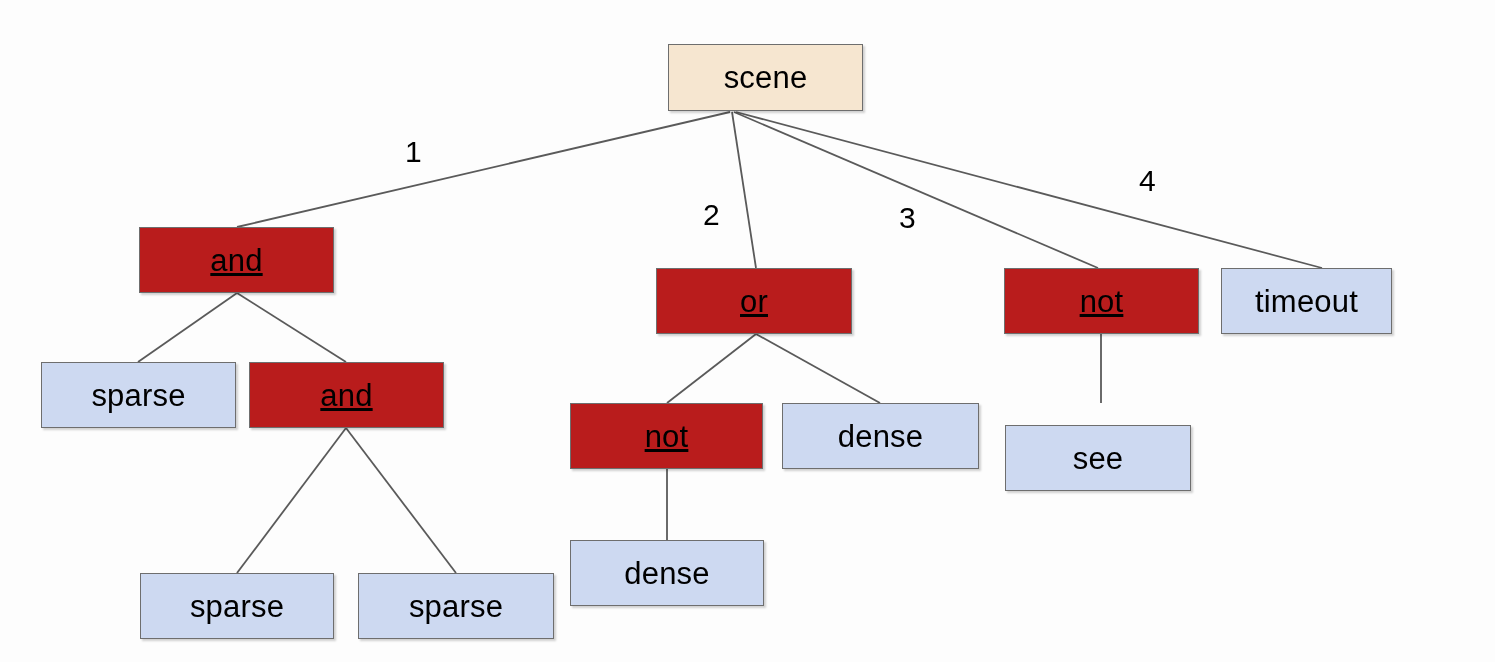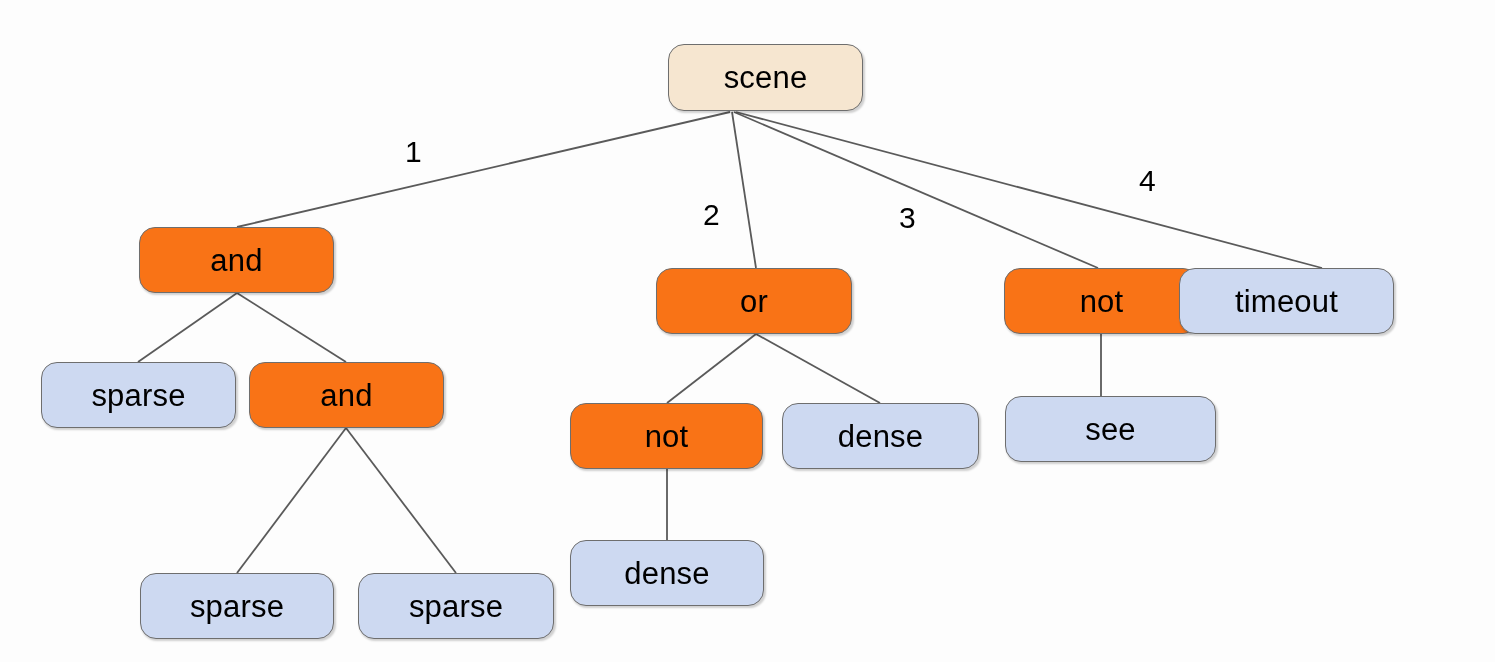--- a/index.html
+++ b/index.html
@@ -18,33 +18,33 @@
   #edge-layer {
     position: absolute;
     left: 0; top: 0;
     width: 1495px;
     height: 662px;
   }
   .node {
     position: absolute;
     box-sizing: border-box;
     border: 1.6px solid #6e6e6e;
-    border-radius: 16px;
+    border-radius: 0;
     display: flex;
     align-items: center;
     justify-content: center;
     color: #000000;
     font-size: 31px;
     line-height: 1;
     letter-spacing: 0.2px;
     box-shadow: 1.5px 2px 2px rgba(0,0,0,0.18);
     white-space: nowrap;
   }
   .node-root   { background: #f6e6d0; }
-  .node-op     { background: #f97316; }
+  .node-op     { background: #b91c1c; text-decoration: underline; }
   .node-leaf   { background: #cdd9f1; }
   .edge-label {
     position: absolute;
     font-size: 30px;
     color: #000000;
     line-height: 1;
     white-space: nowrap;
   }
 </style>
 </head>
@@ -63,26 +63,26 @@
       <line x1="756" y1="334" x2="667" y2="403" stroke="#5a5a5a" stroke-width="1.8"></line>
       <line x1="756" y1="334" x2="880" y2="403" stroke="#5a5a5a" stroke-width="1.8"></line>
       <line x1="1101" y1="334" x2="1101" y2="403" stroke="#5a5a5a" stroke-width="1.8"></line>
       <line x1="667" y1="469" x2="667" y2="540" stroke="#5a5a5a" stroke-width="1.8"></line>
     </svg>
   <div id="node-layer">
       <div class="node node-root" style="left: 668px; top: 44px; width: 195px; height: 67px;">scene</div>
       <div class="node node-op" style="left: 139px; top: 227px; width: 195px; height: 66px;">and</div>
       <div class="node node-op" style="left: 656px; top: 268px; width: 196px; height: 66px;">or</div>
       <div class="node node-op" style="left: 1004px; top: 268px; width: 195px; height: 66px;">not</div>
-      <div class="node node-leaf" style="left: 1179px; top: 268px; width: 215px; height: 66px;">timeout</div>
+      <div class="node node-leaf" style="left: 1221px; top: 268px; width: 171px; height: 66px;">timeout</div>
       <div class="node node-leaf" style="left: 41px; top: 362px; width: 195px; height: 66px;">sparse</div>
       <div class="node node-op" style="left: 249px; top: 362px; width: 195px; height: 66px;">and</div>
       <div class="node node-op" style="left: 570px; top: 403px; width: 193px; height: 66px;">not</div>
       <div class="node node-leaf" style="left: 782px; top: 403px; width: 197px; height: 66px;">dense</div>
-      <div class="node node-leaf" style="left: 1005px; top: 396px; width: 211px; height: 66px;">see</div>
+      <div class="node node-leaf" style="left: 1005px; top: 425px; width: 186px; height: 66px;">see</div>
       <div class="node node-leaf" style="left: 570px; top: 540px; width: 194px; height: 66px;">dense</div>
       <div class="node node-leaf" style="left: 140px; top: 573px; width: 194px; height: 66px;">sparse</div>
       <div class="node node-leaf" style="left: 358px; top: 573px; width: 196px; height: 66px;">sparse</div>
     </div>
   <div id="label-layer">
       <div class="edge-label" style="left: 405px; top: 137px;">1</div>
       <div class="edge-label" style="left: 703px; top: 200px;">2</div>
       <div class="edge-label" style="left: 899px; top: 203px;">3</div>
       <div class="edge-label" style="left: 1139px; top: 166px;">4</div>
     </div>

